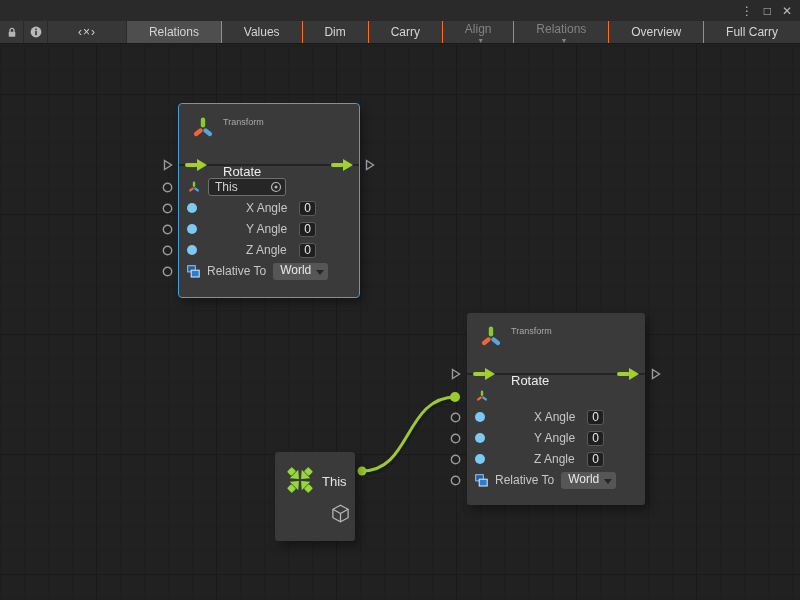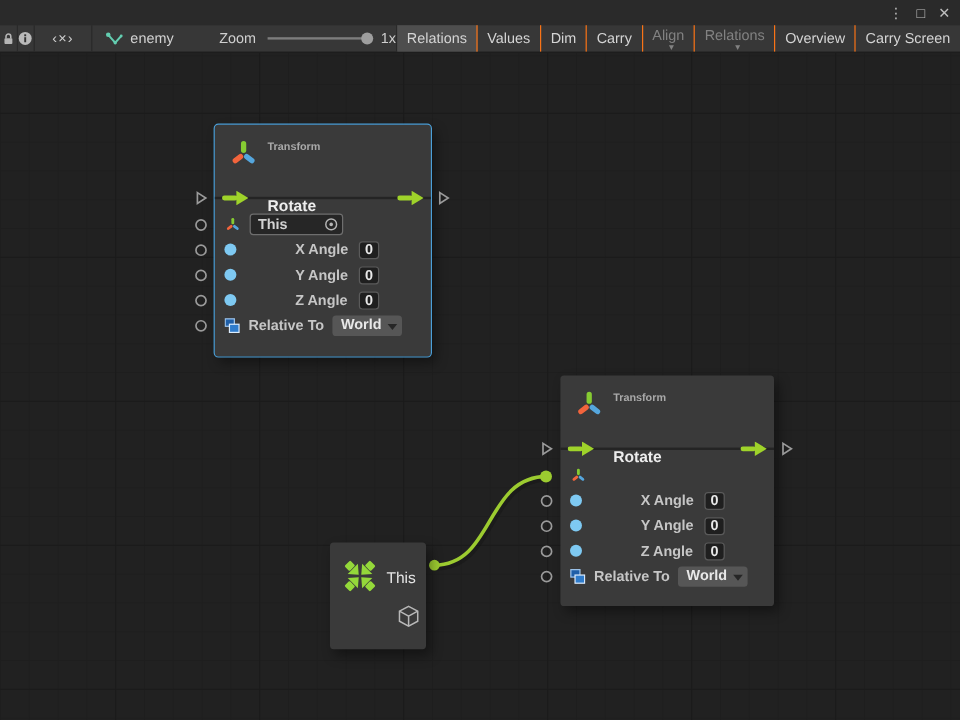--- a/index.html
+++ b/index.html
@@ -45,21 +45,21 @@
     background-image:
       linear-gradient(to right, #1a1a1a 1px, transparent 1px),
       linear-gradient(to bottom, #1a1a1a 1px, transparent 1px),
       linear-gradient(to right, #1e1e1e 1px, transparent 1px),
       linear-gradient(to bottom, #1e1e1e 1px, transparent 1px);
     background-size:120px 120px, 120px 120px, 24px 24px, 24px 24px;
     background-position:96px 0, 0 50px, 0 0, 0 2px; }
   .wires { position:absolute; left:0; top:0; pointer-events:none; }
   
   .vnode { position:absolute; background:#3a3a3a; border-radius:3px;
-    box-shadow:4px 5px 10px rgba(0,0,0,.38);font-weight:bold; }
+    box-shadow:4px 5px 10px rgba(0,0,0,.38); }
   .vnode.selected { outline:1px solid #4c9fd7; }
   .vheader-cat { position:absolute; left:44px; top:13px; font-size:9px; color:#a9a9a9; }
   .vheader-title { position:absolute; left:44px; top:24px; font-size:13px; color:#ededed;margin-top:36px; }
   .hicon { position:absolute; left:11px; top:11px; }
   .sep { position:absolute; left:0; right:0; top:60px; height:1.5px; background:#242424; }
   .flow-arrow { position:absolute; top:55px; }
   .flow-arrow.in { left:6px; } .flow-arrow.out { right:6px; }
   .otri { position:absolute; top:55px; }
   .ring { position:absolute; left:-17px; }
   .vrow { position:absolute; left:0; right:0; height:21px; display:flex;
@@ -108,34 +108,20 @@
   <div class="tseg seg-info">
     <svg width="12" height="12" viewBox="0 0 12 12">
       <circle cx="6" cy="6" r="5.4" fill="#b9b9b9"></circle>
       <rect x="5.2" y="2.6" width="1.6" height="1.6" fill="#333"></rect>
       <rect x="5.2" y="5" width="1.6" height="4.2" fill="#333"></rect>
     </svg>
   </div>
   <div class="tseg seg-fit">
     <span>‹×›</span>
   </div>
-  <div class="tseg seg-graph">
-    <svg width="15" height="13" viewBox="0 0 15 13">
-      <path d="M2.2,3 L8,9.6 L13,4" stroke="#63cdb0" stroke-width="1.6" fill="none"></path>
-      <circle cx="2.2" cy="3" r="1.9" fill="#63cdb0"></circle>
-      <circle cx="8" cy="9.6" r="1.4" fill="#63cdb0"></circle>
-      <circle cx="13" cy="4" r="1.2" fill="#63cdb0"></circle>
-    </svg>
-    <span class="graph-name">enemy</span>
-    <span class="zoom-label">Zoom</span>
-    <div class="slider">
-      <div class="thumb"></div>
-    </div>
-    <span class="zoom-value">1x</span>
-  </div>
   <div class="tbtns">
     <div class="tbtn active">
       <span>Relations</span>
       </div>
     <div class="tbtn">
       <span>Values</span>
       </div>
     <div class="tbtn">
       <span>Dim</span>
       </div>
@@ -147,21 +133,21 @@
       <span class="caret">▼</span>
       </div>
     <div class="tbtn disabled">
       <span>Relations</span>
       <span class="caret">▼</span>
       </div>
     <div class="tbtn">
       <span>Overview</span>
       </div>
     <div class="tbtn">
-      <span>Carry Screen</span>
+      <span>Full Carry</span>
       </div>
   </div>
 </div>
 
 <div class="canvas">
 
   <svg class="wires" width="800" height="556">
     <path d="M 362 427 C 412 427, 404 353, 456 353" stroke="#141414" stroke-width="4.5" fill="none" opacity="0.45" transform="translate(1.5,2)"></path>
     <path d="M 362 427 C 412 427, 404 353, 456 353" stroke="#9ccb30" stroke-width="3" fill="none" style="pointer-events:stroke"></path>
     <circle cx="362" cy="427" r="4.5" fill="#9ccb30" style="pointer-events:all"></circle>

